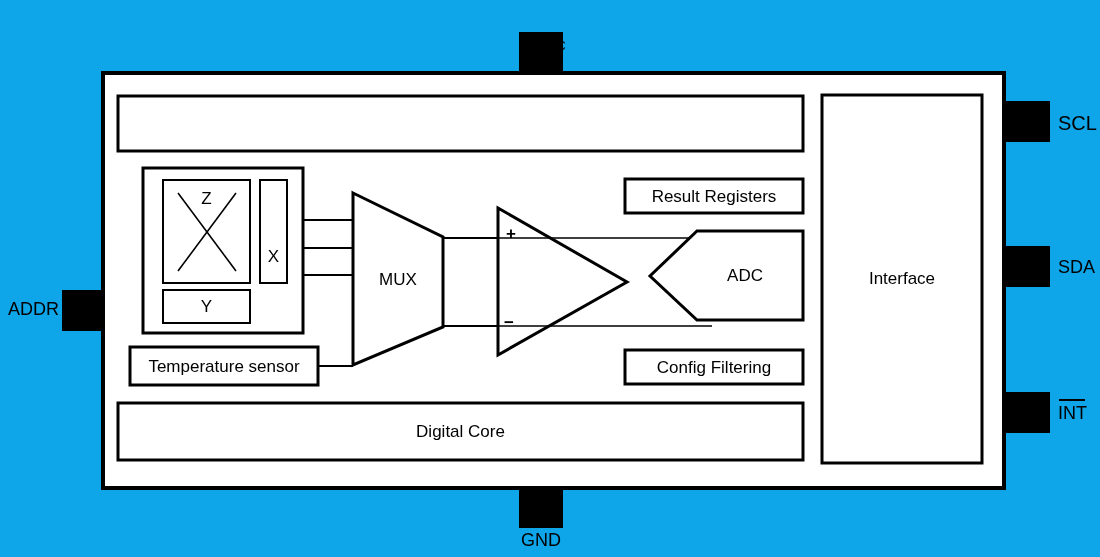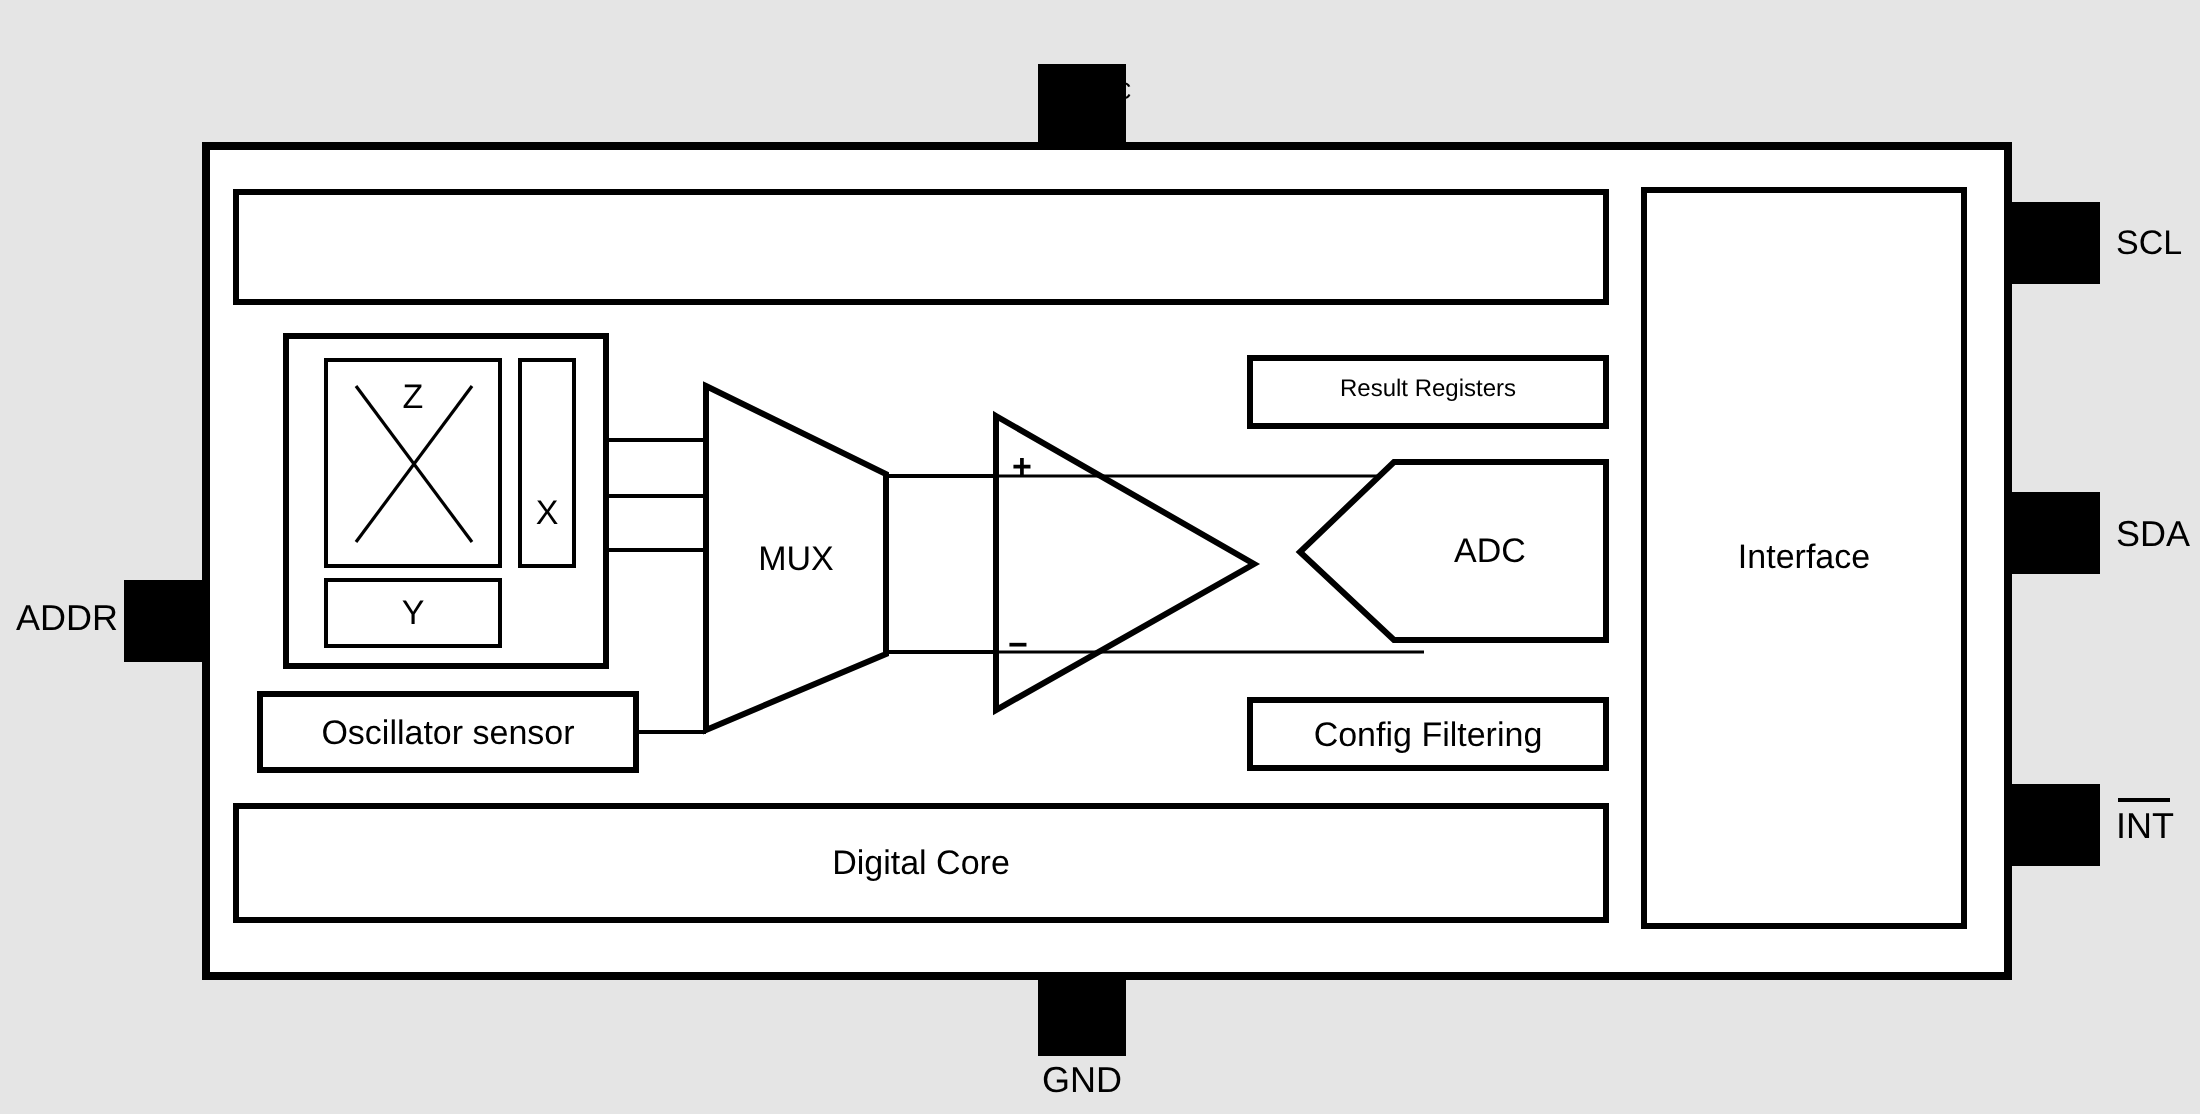--- a/index.html
+++ b/index.html
@@ -7,21 +7,21 @@
     padding: 0;
     background: #ffffff;
   }
   body {
     font-family: "Liberation Sans", sans-serif;
   }
   #stage {
     position: relative;
     width: 1100px;
     height: 557px;
-    background: #e5e5e5;
+    background: #0ea5e9;
     overflow: hidden;
   }
   #stage svg {
     position: absolute;
     left: 0;
     top: 0;
   }
   .lbl {
     position: absolute;
     color: #000000;
@@ -93,34 +93,34 @@
   </svg>
 
   <div class="lbl ctr" style="left:505px; top:8px; width:72px; font-size:18px;">
     <span>V</span><span style="font-size:12px; vertical-align:sub;">CC</span>
   </div>
 
   <div class="lbl ctr" style="left:505px; top:530px; width:72px; font-size:18px;">GND</div>
 
   <div class="lbl" style="left:8px; top:299px; font-size:18px;">ADDR</div>
 
-  <div class="lbl" style="left:1058px; top:112px; font-size:17px;">SCL</div>
+  <div class="lbl" style="left:1058px; top:112px; font-size:20px;">SCL</div>
 
   <div class="lbl" style="left:1058px; top:257px; font-size:18px;">SDA</div>
 
   <div class="lbl" style="left:1014px; top:403px; font-size:18px;margin-left:44px;">INT</div>
 
 
   <div class="lbl ctr" style="left:118px; top:422px; width:685px; font-size:17px;">Digital Core</div>
 
   <div class="lbl ctr" style="left:822px; top:269px; width:160px; font-size:17px;">Interface</div>
 
-  <div class="lbl ctr" style="left:130px; top:357px; width:188px; font-size:17px;">Oscillator sensor</div>
+  <div class="lbl ctr" style="left:130px; top:357px; width:188px; font-size:17px;">Temperature sensor</div>
 
-  <div class="lbl ctr" style="left:625px; top:187px; width:178px; font-size:12px;">Result Registers</div>
+  <div class="lbl ctr" style="left:625px; top:187px; width:178px; font-size:17px;">Result Registers</div>
 
   <div class="lbl ctr" style="left:625px; top:358px; width:178px; font-size:17px;">Config Filtering</div>
 
   <div class="lbl ctr" style="left:358px; top:270px; width:80px; font-size:17px;">MUX</div>
 
   <div class="lbl ctr" style="left:690px; top:266px; width:110px; font-size:17px;">ADC</div>
 
 
   <div class="lbl" style="left:506px; top:224px; font-size:17px; font-weight:bold;">+</div>
 

